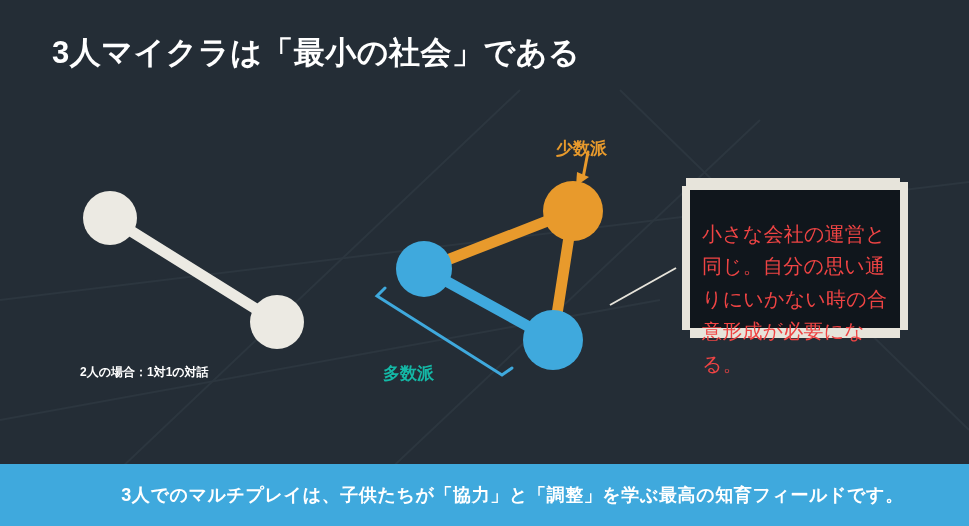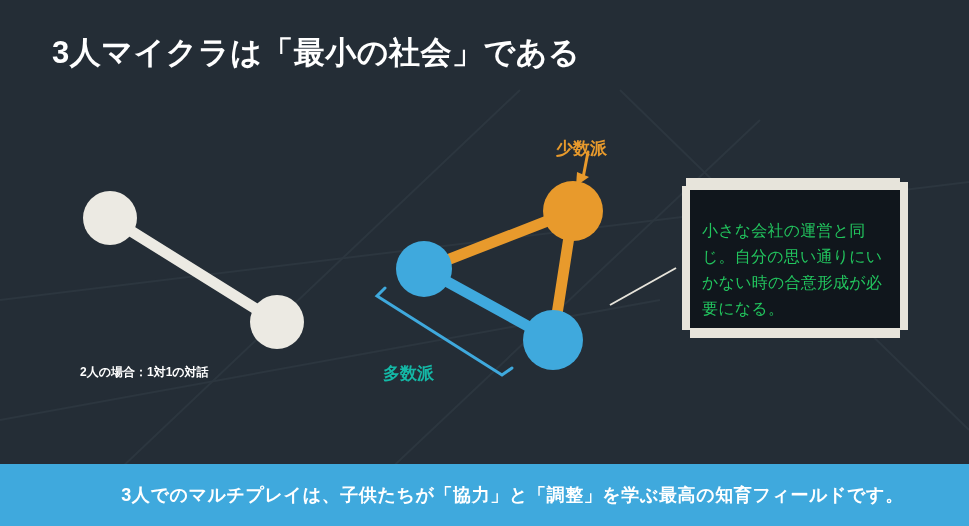--- a/index.html
+++ b/index.html
@@ -59,22 +59,22 @@
     top: 362px;
     color: #14b8a6;
     font-size: 17px;
     font-weight: bold;
   }
   .callout-text {
     position: absolute;
     left: 702px;
     top: 218px;
     width: 190px;
-    color: #22c55e;
-    font-size: 16px;
+    color: #ef4444;
+    font-size: 20px;
     line-height: 1.62;
     letter-spacing: 0.2px;
     font-family: Liberation Serif, serif;
   }
   .footer {
     position: absolute;
     left: 0;
     bottom: 0;
     width: 969px;
     height: 62px;

